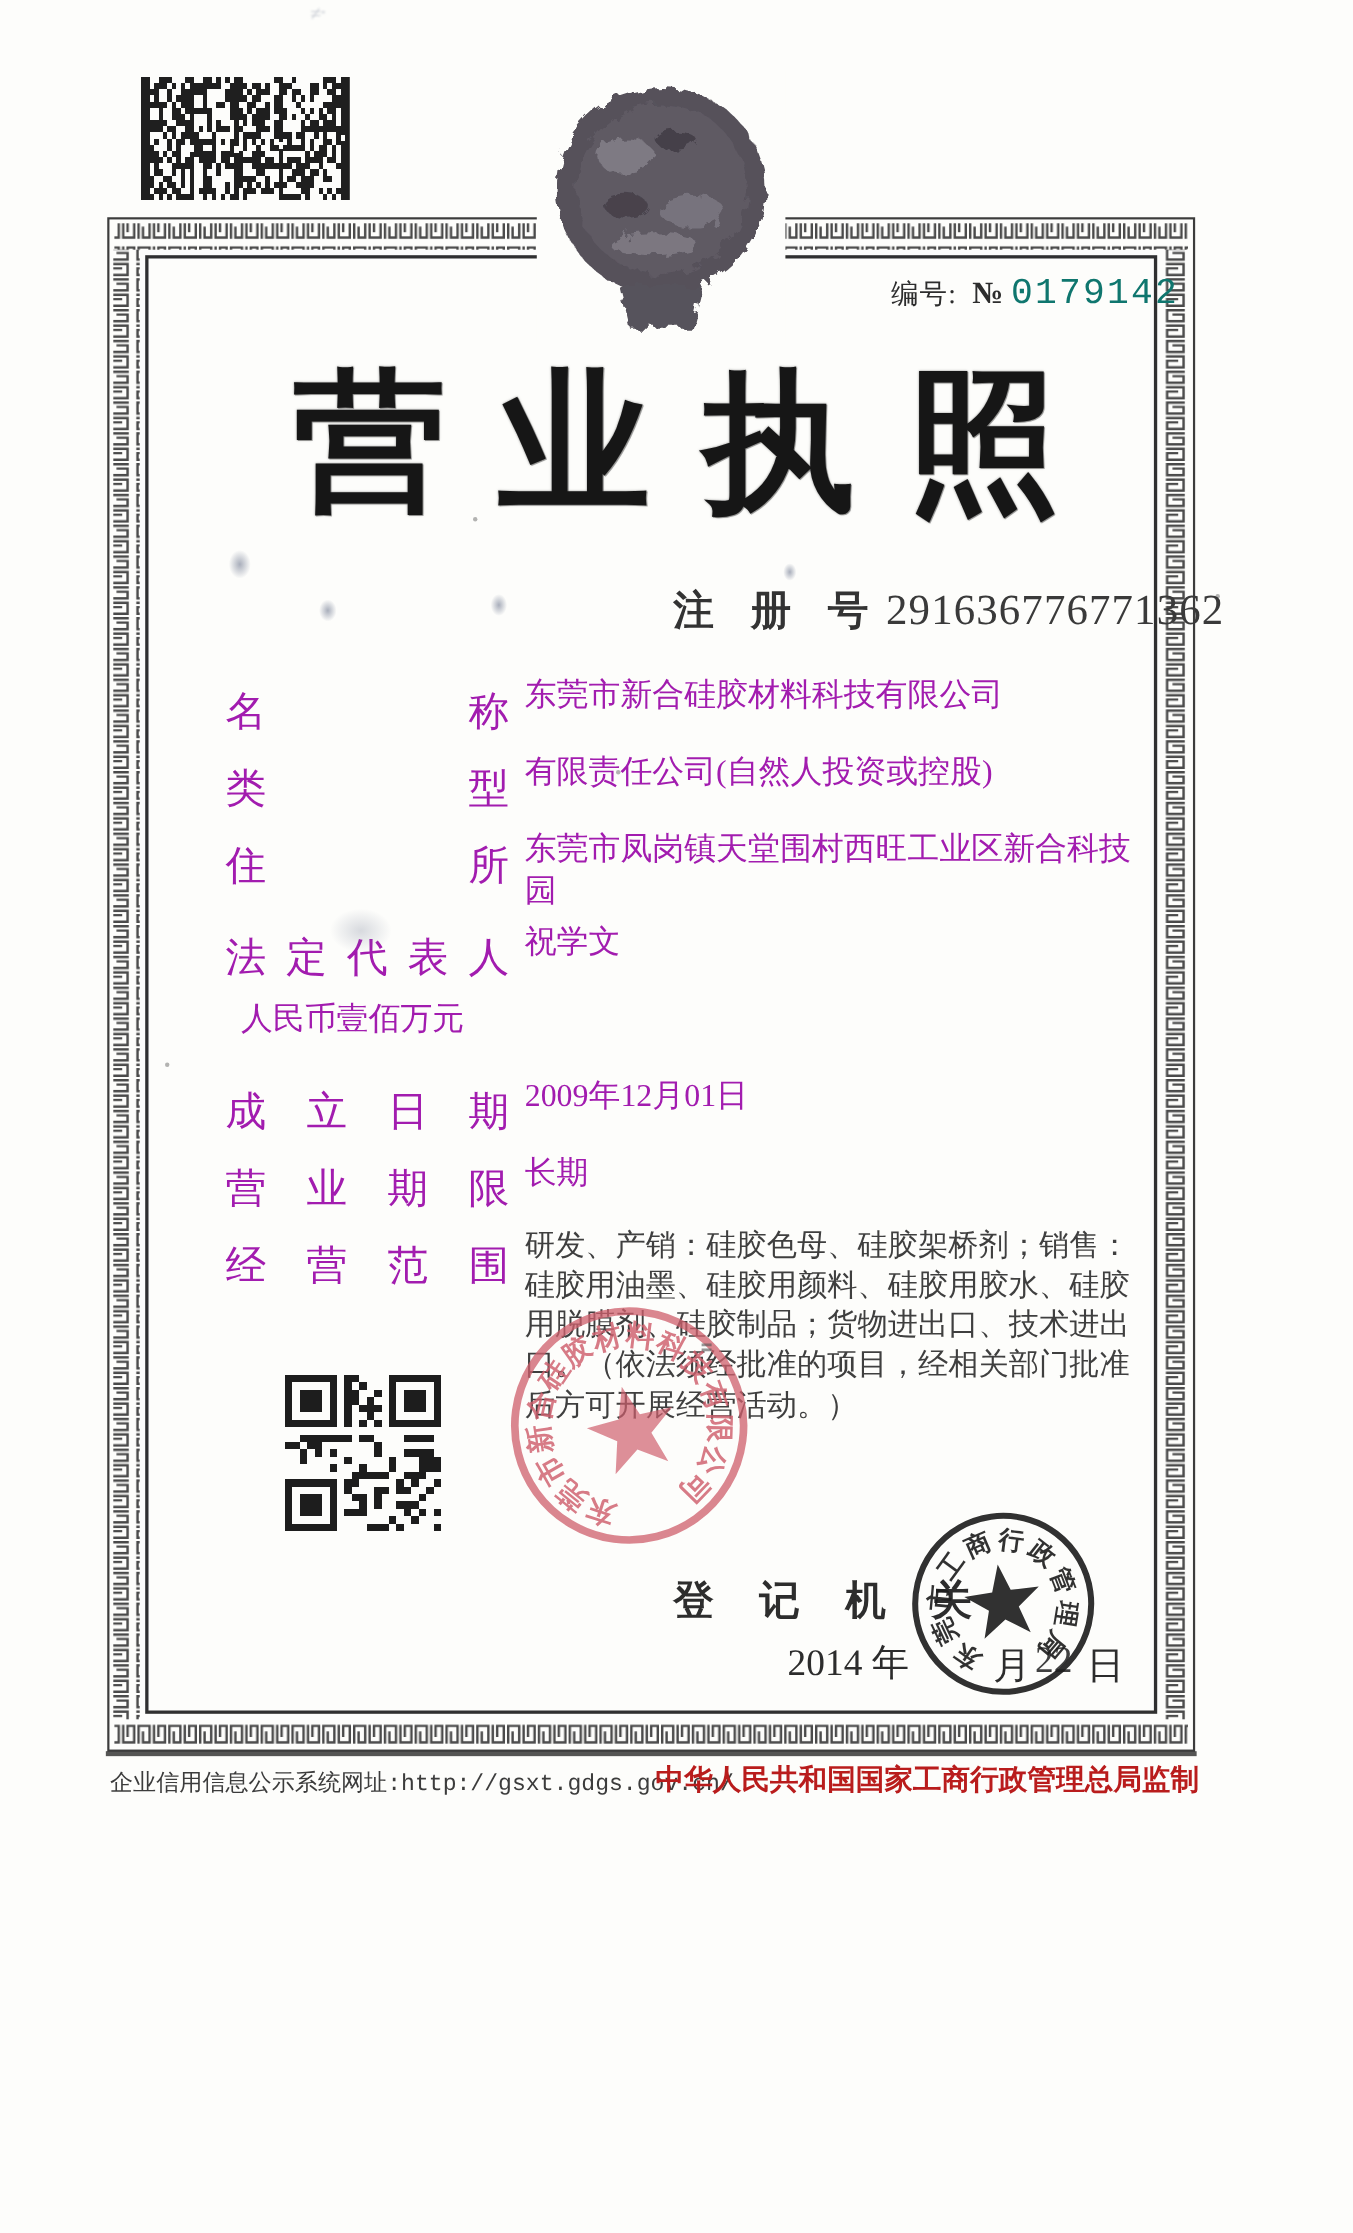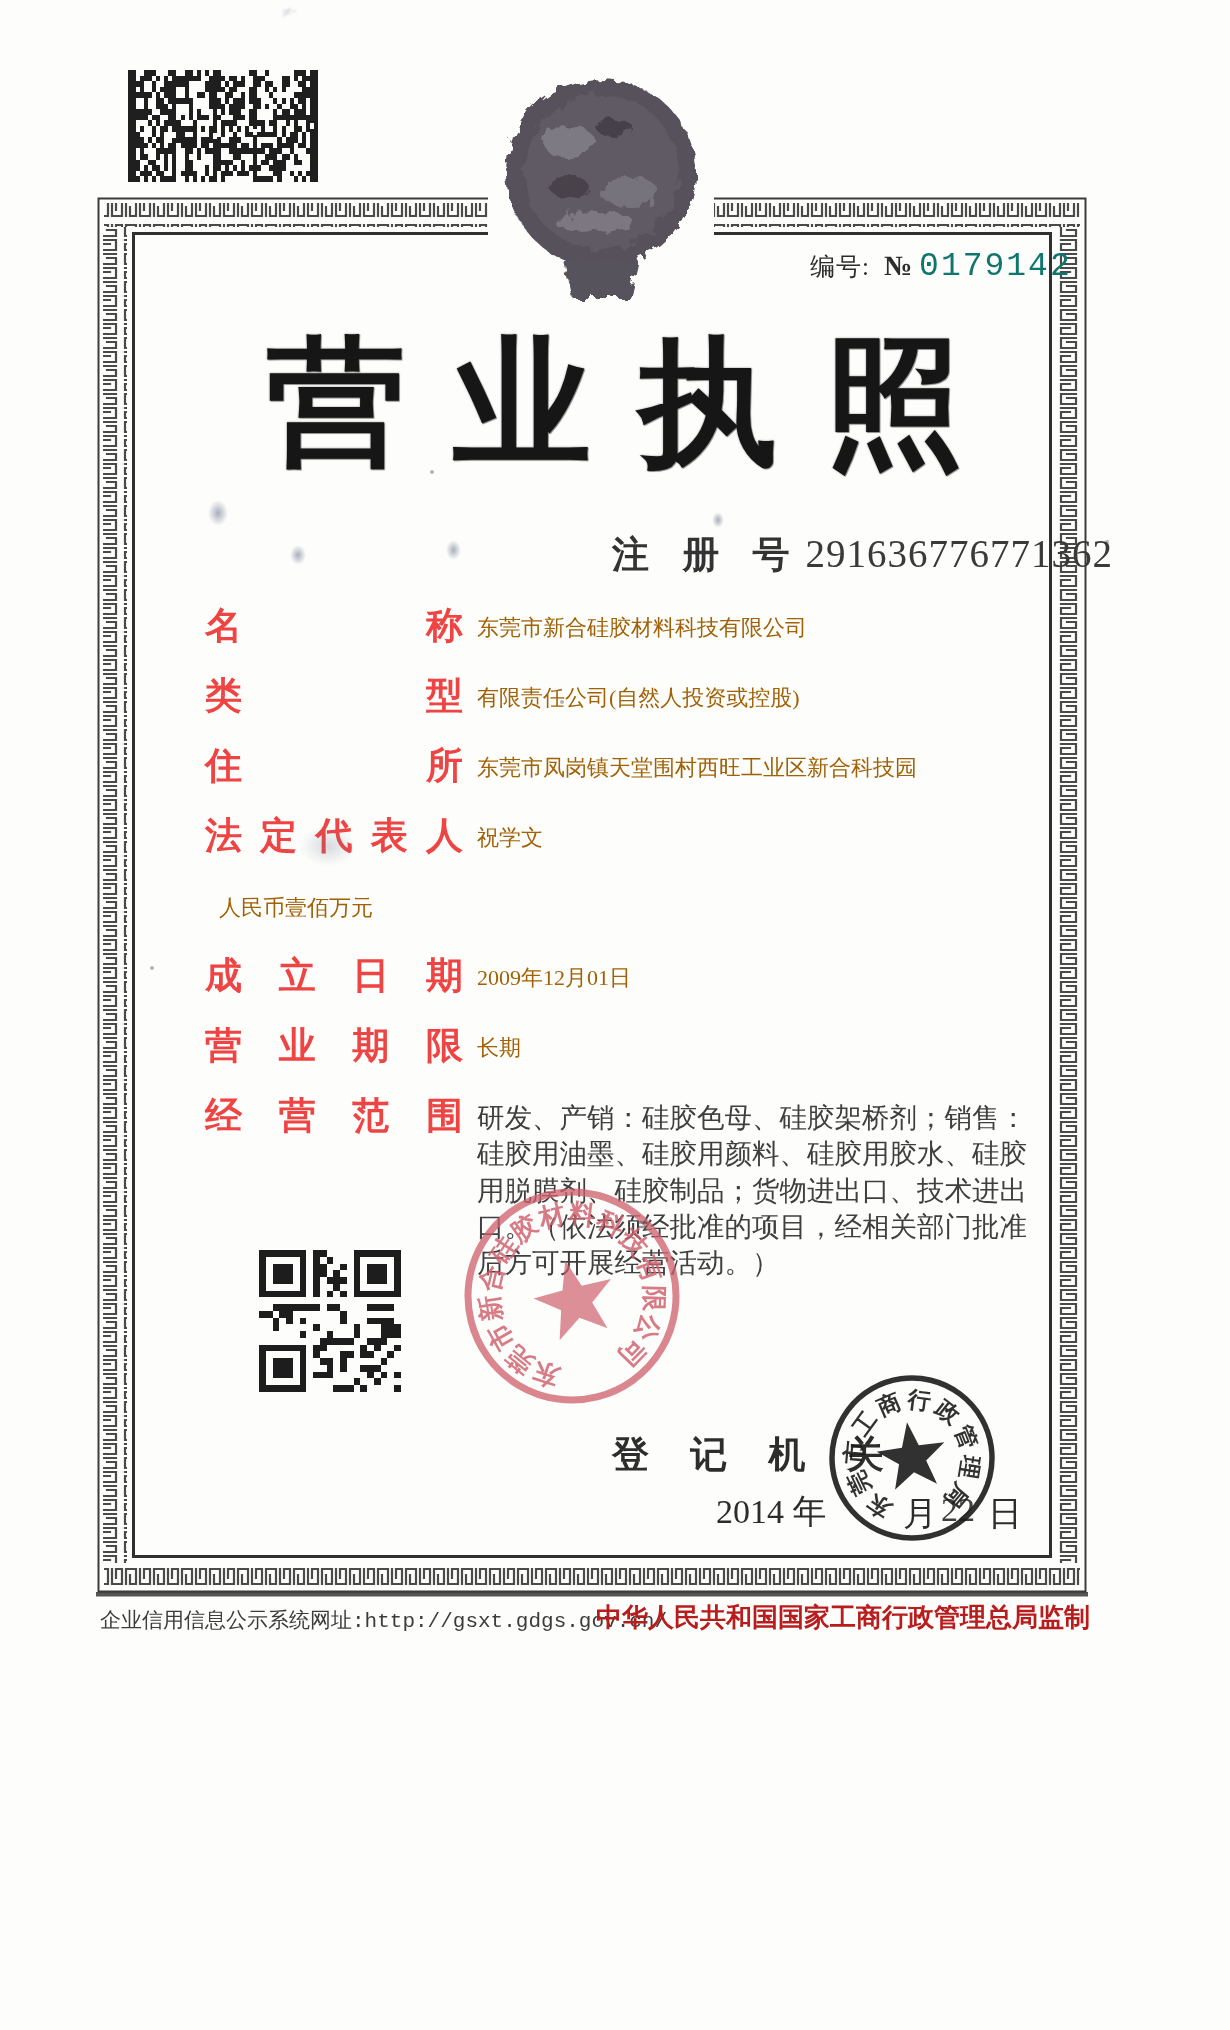--- a/index.html
+++ b/index.html
@@ -40,26 +40,27 @@
   
   #regno{position:absolute; left:612px; top:530px; white-space:nowrap;}
   #regno .lbl{font-size:37px; color:#333; letter-spacing:12px; font-weight:600;}
   #regno .num{font-size:39px; color:#3a3a3a; letter-spacing:1px; font-family:"Liberation Serif",serif;}
 
   
   #fields{position:absolute; left:205px; top:606px; width:850px;}
   .field-row{display:flex; align-items:flex-start; min-height:70px;}
   .field-label{
     width:258px; flex:0 0 258px;
-    font-size:37px; font-weight:700; color:#ef4444;
+    font-size:37px; font-weight:400; color:#a21caf;
     text-align:justify; text-align-last:justify; text-justify:inter-character;
     line-height:1.1;
+    margin-top:22px;
   }
   .field-value{
-    padding:7px 0 0 14px; font-size:22px; color:#a16207; line-height:1.32;
+    padding:7px 0 0 14px; font-size:29px; color:#a21caf; line-height:1.32;
   }
   .field-row:last-child .field-value{font-size:27.5px; width:586px; padding-top:4px; color:#3f3f3f;}
 
   
   #registry-label{
     position:absolute; left:600px; top:1430px;
     font-size:37px; font-weight:600; letter-spacing:16px; color:#2d2d2d; white-space:nowrap;margin-left:12px;
   }
   .date-part{position:absolute; font-size:34px; color:#2c2c2c; white-space:nowrap;}
   #date-year{left:716px; top:1489px;}

